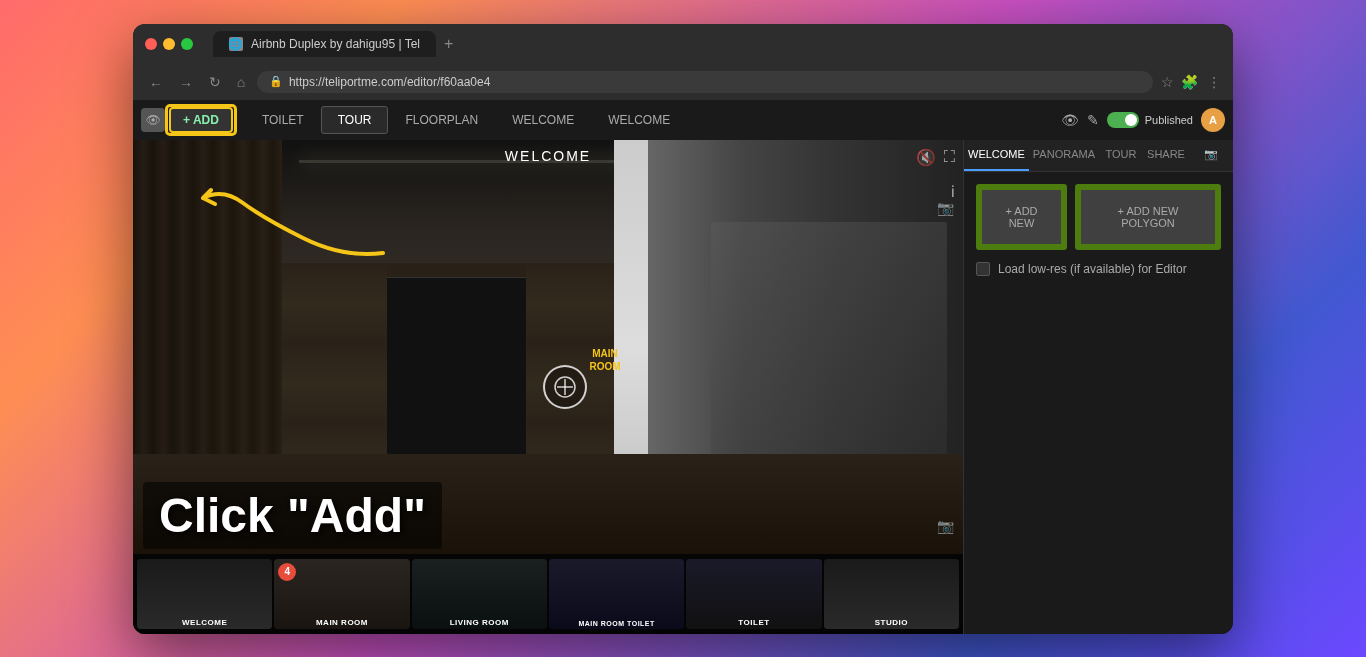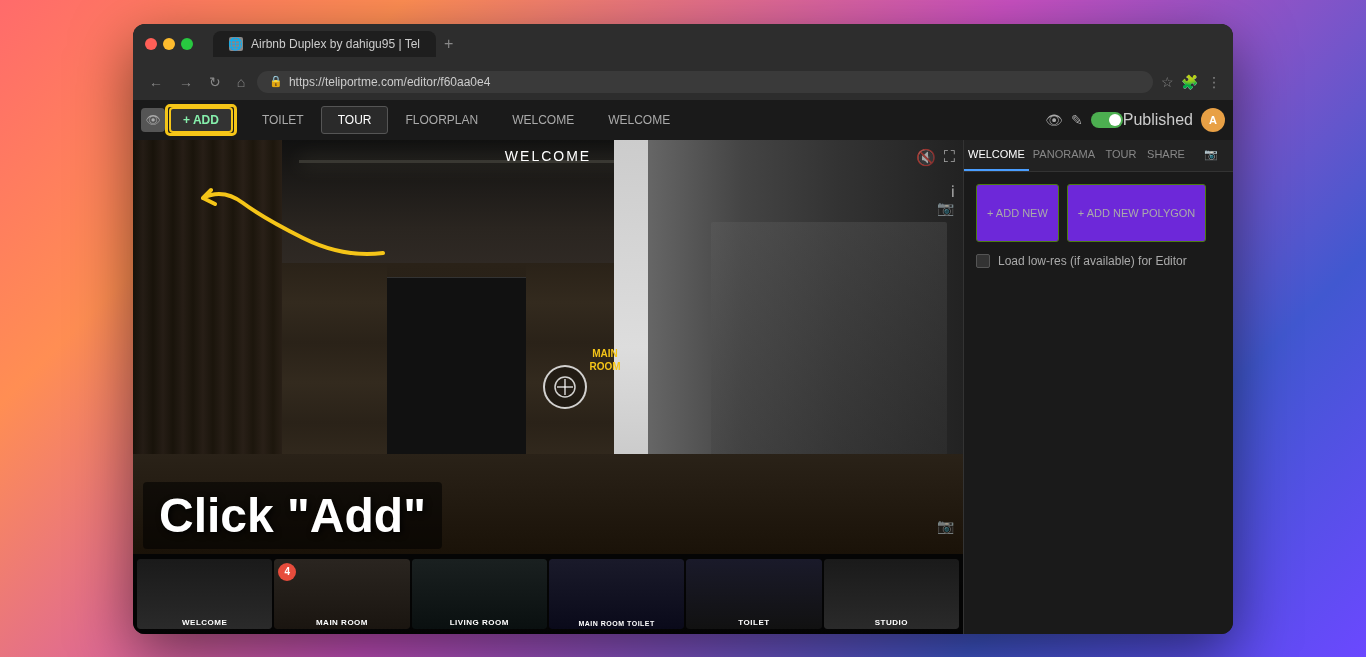--- a/index.html
+++ b/index.html
@@ -169,21 +169,22 @@
 
     .right-toolbar {
       display: flex;
       align-items: center;
       gap: 8px;
     }
     .right-icon { color: #aaa; font-size: 14px; cursor: pointer; }
     .toggle-published {
       display: flex;
       align-items: center;
-      font-size: 16px;
+      gap: 6px;
+      font-size: 11px;
       color: #ccc;
     }
     .toggle-switch {
       width: 32px;
       height: 16px;
       background: #4caf50;
       border-radius: 8px;
       position: relative;
     }
     .toggle-switch::after {
@@ -435,24 +436,24 @@
       flex: 1;
       padding: 12px;
     }
 
     .sp-actions {
       display: flex;
       gap: 8px;
       margin-bottom: 12px;
     }
     .sp-action-btn {
-      background: #6d28d9;
-      border: 1px solid #4d7c0f;
+      background: #404040;
+      border: 6px solid #4d7c0f;
       color: #aaa;
-      padding: 22px 10px;
+      padding: 15px 10px;
       border-radius: 3px;
       font-size: 11px;
       cursor: pointer;
       display: flex;
       align-items: center;
       gap: 4px;
     }
 
     .sp-option {
       display: flex;

